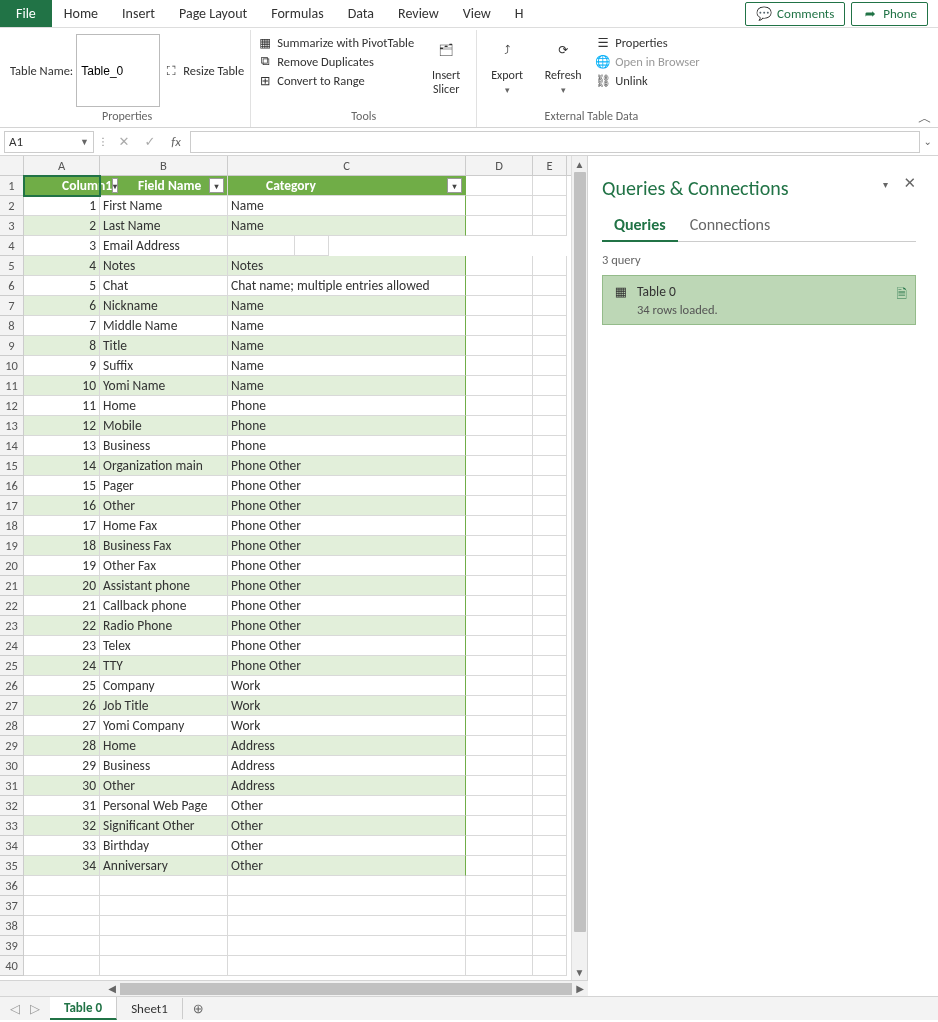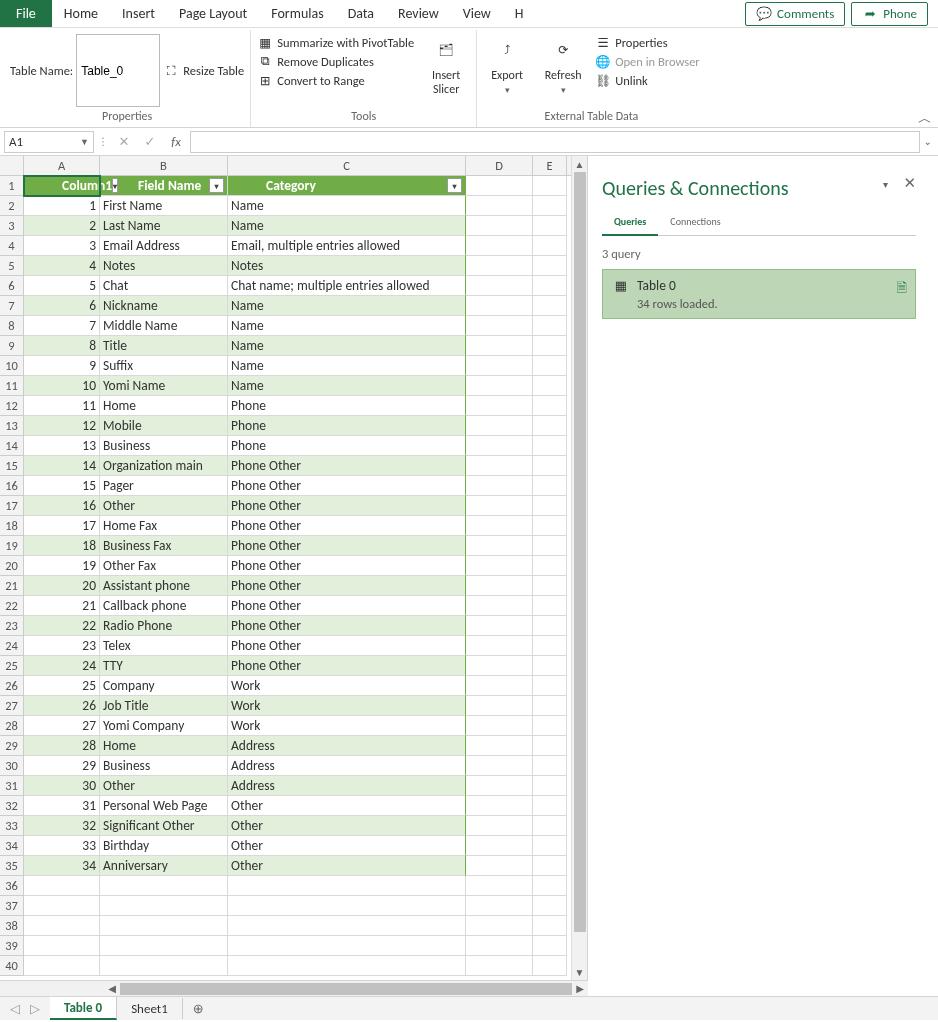--- a/index.html
+++ b/index.html
@@ -62,21 +62,21 @@
 .vscroll { width: 16px; background: #f1f1f1; border-left: 1px solid #ddd; position: relative; }
 .v-arrow { height: 16px; text-align: center; font-size: 10px; color: #666; display: flex; align-items: center; justify-content: center; cursor: pointer; }
 .v-thumb { position: absolute; left: 2px; width: 12px; background: #c1c1c1; border-radius: 1px; }
 
 
 .qpanel { flex: 1; padding: 20px 22px 10px 14px; position: relative; }
 .qpanel h2 { font-size: 20px; font-weight: 400; color: #217346; margin-bottom: 10px; }
 .qp-close { position: absolute; top: 18px; right: 22px; font-size: 15px; color: #666; cursor: pointer; }
 .qp-dd { position: absolute; top: 22px; right: 50px; font-size: 10px; color: #666; }
 .qtabs { display: flex; gap: 0; border-bottom: 1px solid #ccc; margin-bottom: 10px; }
-.qtab { padding: 5px 12px; font-size: 10px; color: #666; cursor: pointer; border-bottom: 2px solid transparent; }
+.qtab { padding: 5px 12px; font-size: 16px; color: #666; cursor: pointer; border-bottom: 2px solid transparent; }
 .qtab.active { color: #217346; font-weight: bold; border-bottom: 2px solid #217346; margin-bottom: -1px; }
 .qcount { font-size: 12.5px; color: #666; margin-bottom: 8px; }
 .qcard { background: #BDD7B6; border: 1px solid #94bb8a; padding: 7px 10px; display: flex; align-items: flex-start; gap: 8px; position: relative; }
 .qcard .qname { font-size: 13.5px; color: #333; }
 .qcard .qstatus { font-size: 12.5px; color: #555; margin-top: 2px; }
 .qcard-icon { position: absolute; right: 8px; top: 8px; color: #217346; }
 
 
 .hscroll-row { display: flex; align-items: center; height: 16px; border-top: 1px solid #d4d4d4; width: 588px; background: #f1f1f1; }
 .hs-space { width: 104px; }
@@ -240,21 +240,20 @@
             <div class="cell colA num band-even">2</div>
             <div class="cell colB band-even">Last Name</div>
             <div class="cell colC band-even tbl-border-r">Name</div>
             <div class="cell colD"></div>
             <div class="cell colE"></div>
           </div>
           <div class="row">
             <div class="row-h">4</div>
             <div class="cell colA num band-odd">3</div>
             <div class="cell colB band-odd">Email Address</div>
-            <div class="cell colC band-odd tbl-border-r">Email, multiple entries allowed</div>
             <div class="cell colD"></div>
             <div class="cell colE"></div>
           </div>
           <div class="row">
             <div class="row-h">5</div>
             <div class="cell colA num band-even">4</div>
             <div class="cell colB band-even">Notes</div>
             <div class="cell colC band-even tbl-border-r">Notes</div>
             <div class="cell colD"></div>
             <div class="cell colE"></div>

